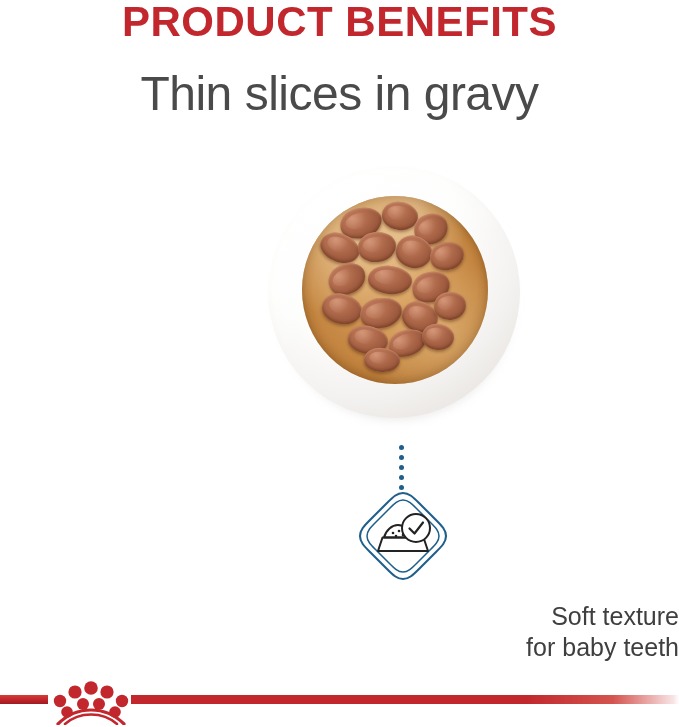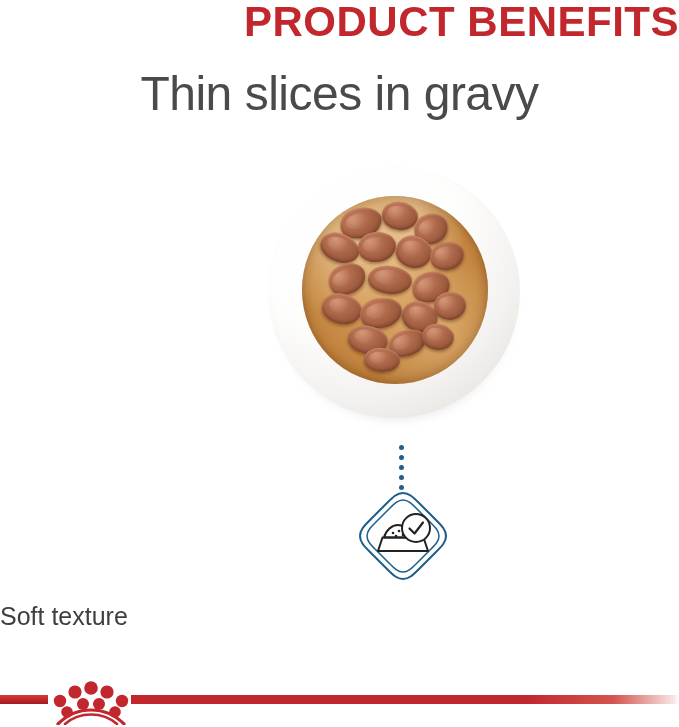--- a/index.html
+++ b/index.html
@@ -18,21 +18,21 @@
     height: 727px;
     background: #ffffff;
   }
 
   
   .title {
     position: absolute;
     top: 0px;
     left: 0;
     width: 679px;
-    text-align: right;
+    text-align: center;
     font-size: 42px;
     font-weight: bold;
     letter-spacing: 0.5px;
     color: #c1272d;
     line-height: 44px;
   }
 
   .subtitle {
     position: absolute;
     top: 58px;
@@ -179,21 +179,21 @@
     width: 92px;
     height: 92px;
   }
 
   
   .caption {
     position: absolute;
     left: 0;
     top: 601px;
     width: 679px;
-    text-align: left;
+    text-align: right;
     font-size: 25px;
     font-weight: 400;
     color: #3f3f3f;
     line-height: 31px;
   }
   .caption span { display: block; }
 
   
   .footer {
     position: absolute;
@@ -298,20 +298,21 @@
       <circle cx="46" cy="45" r="1.3" fill="#222222"></circle>
       <circle cx="39" cy="46" r="1.3" fill="#222222"></circle>
 
       <circle cx="59" cy="38" r="14" fill="#ffffff" stroke="#222222" stroke-width="2"></circle>
       <path d="M52.5 38.5 L57.5 43.5 L66 32.5" fill="none" stroke="#222222" stroke-width="2.2" stroke-linecap="round" stroke-linejoin="round"></path>
     </svg>
   </div>
 
   <div class="caption">
     <span>Soft texture</span>
+    <span>for baby teeth</span>
   </div>
 
   <div class="footer">
     <div class="bar-left"></div>
     <div class="bar-right"></div>
 
     <svg class="crown" viewBox="0 0 78 46">
       <g fill="#c1272d">
         <circle cx="8" cy="22" r="6.2"></circle>
         <circle cx="23" cy="13" r="6.6"></circle>

